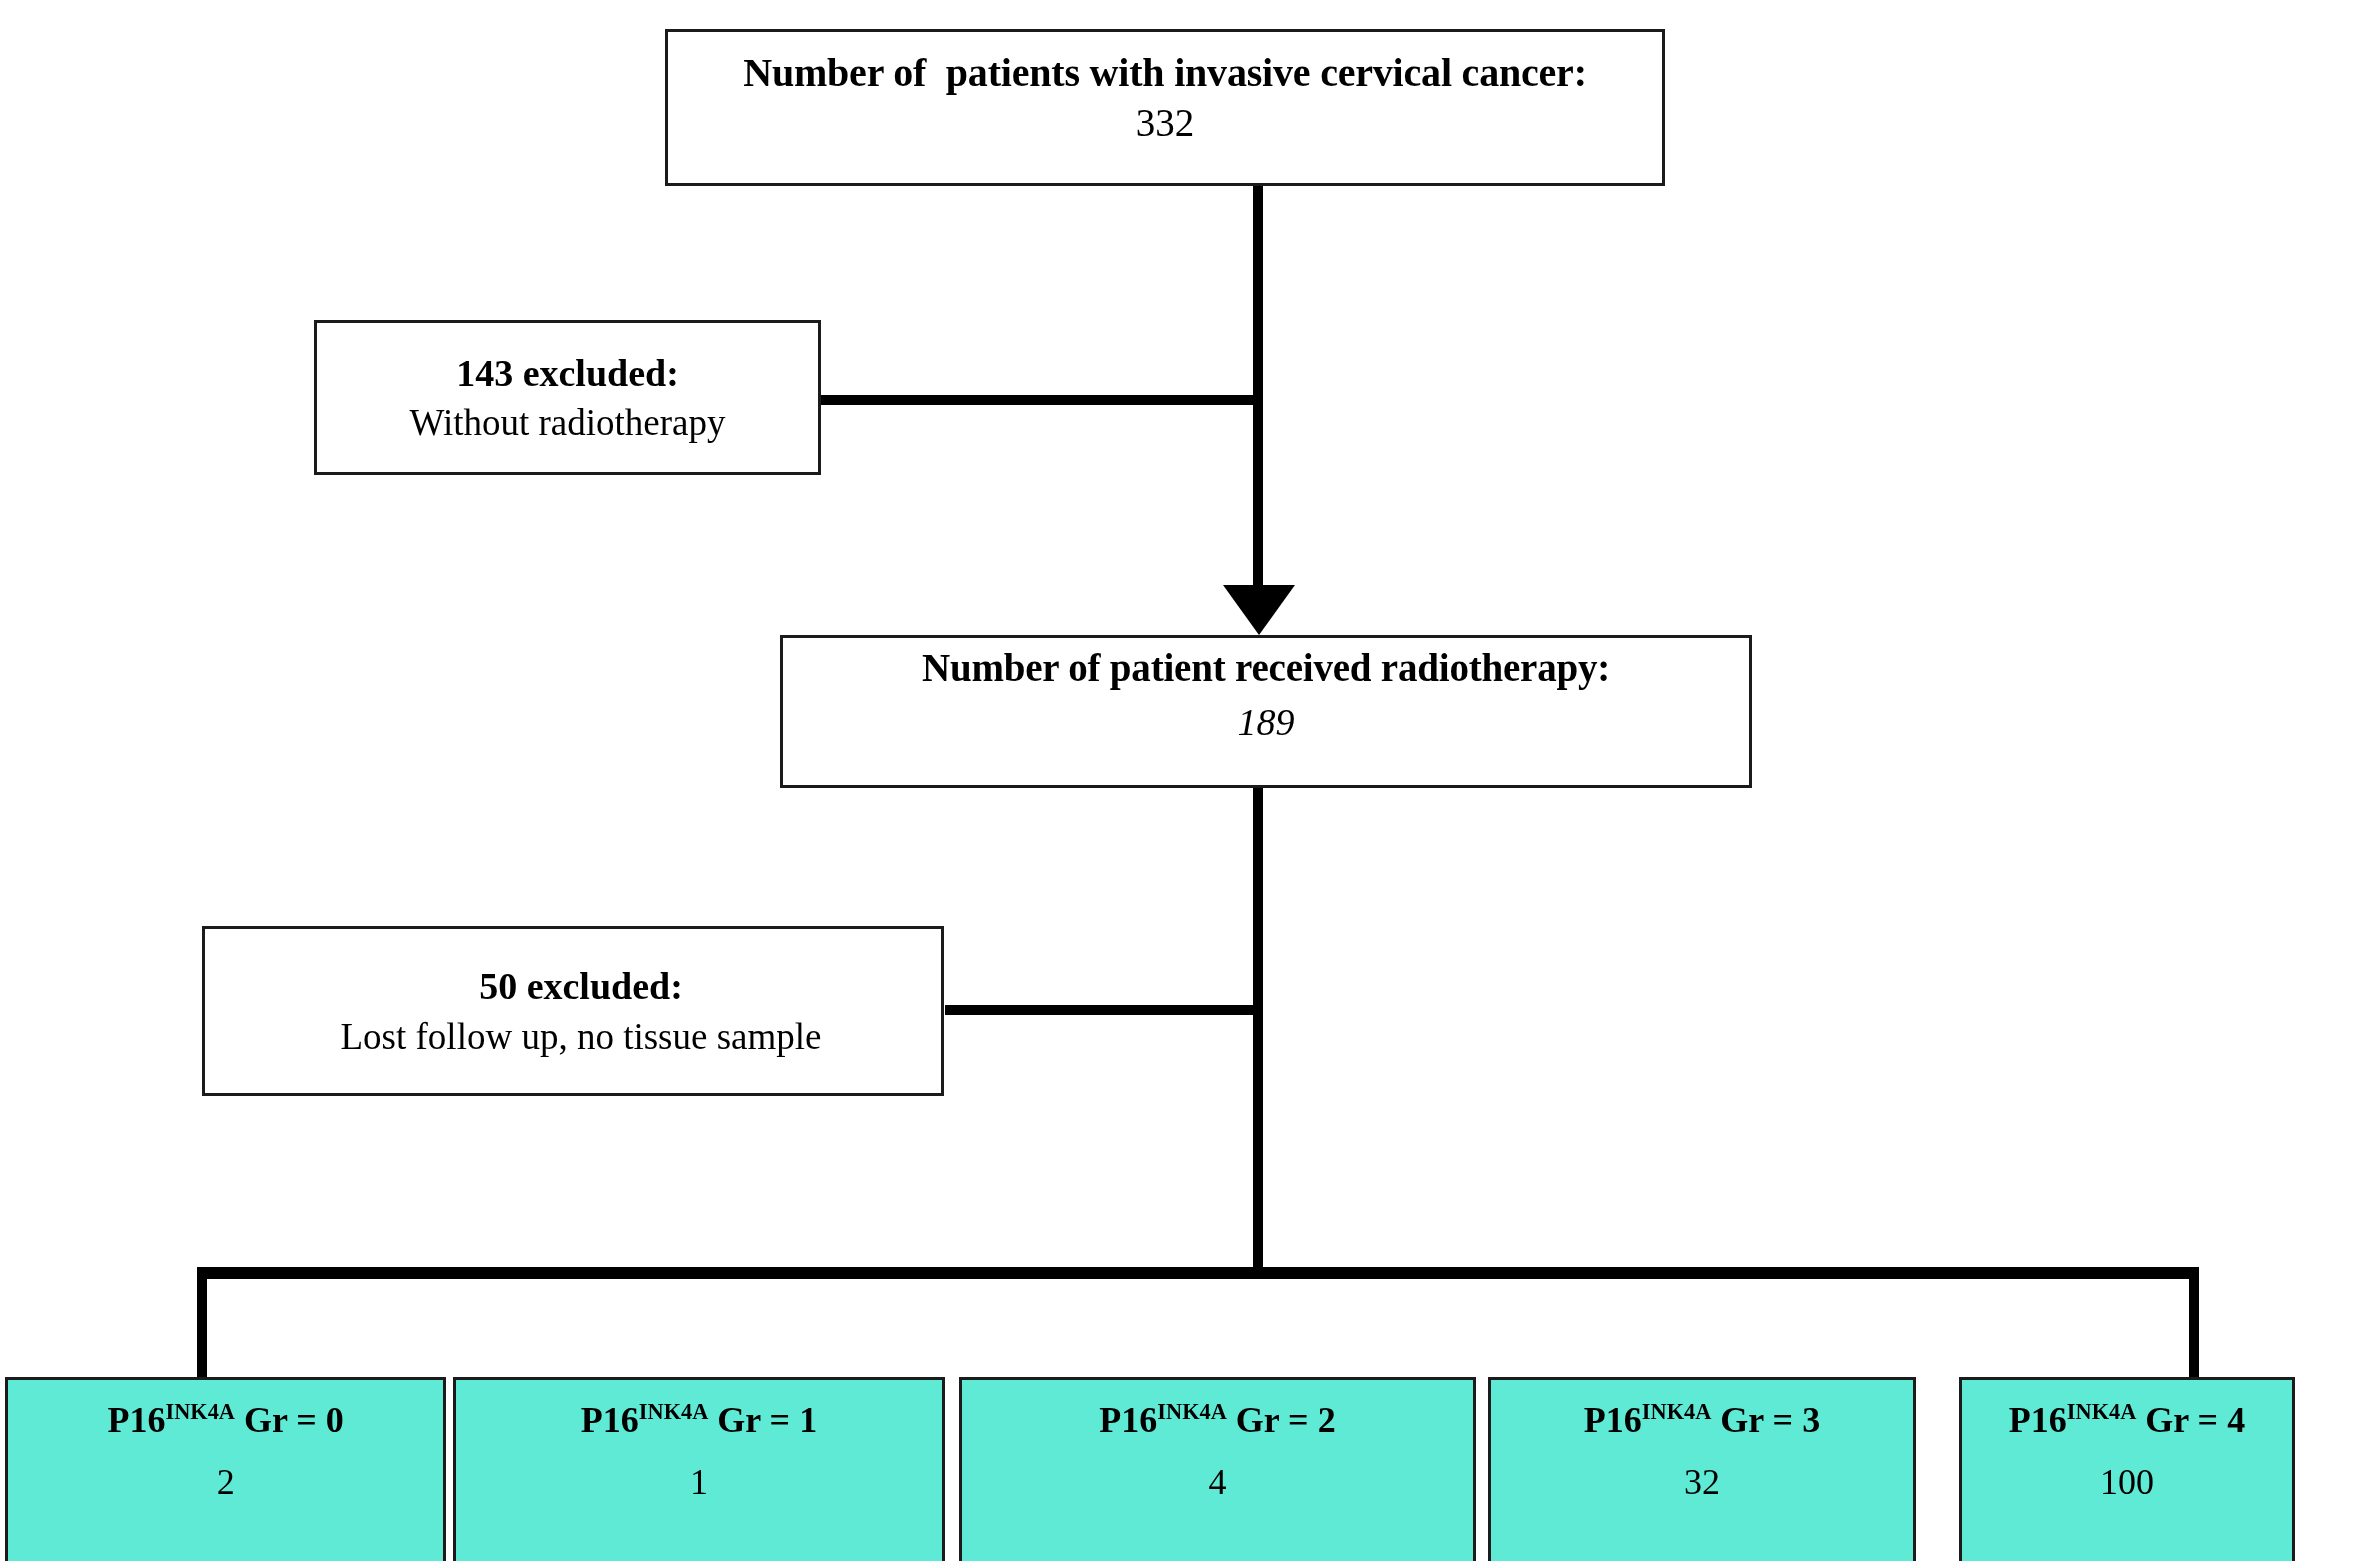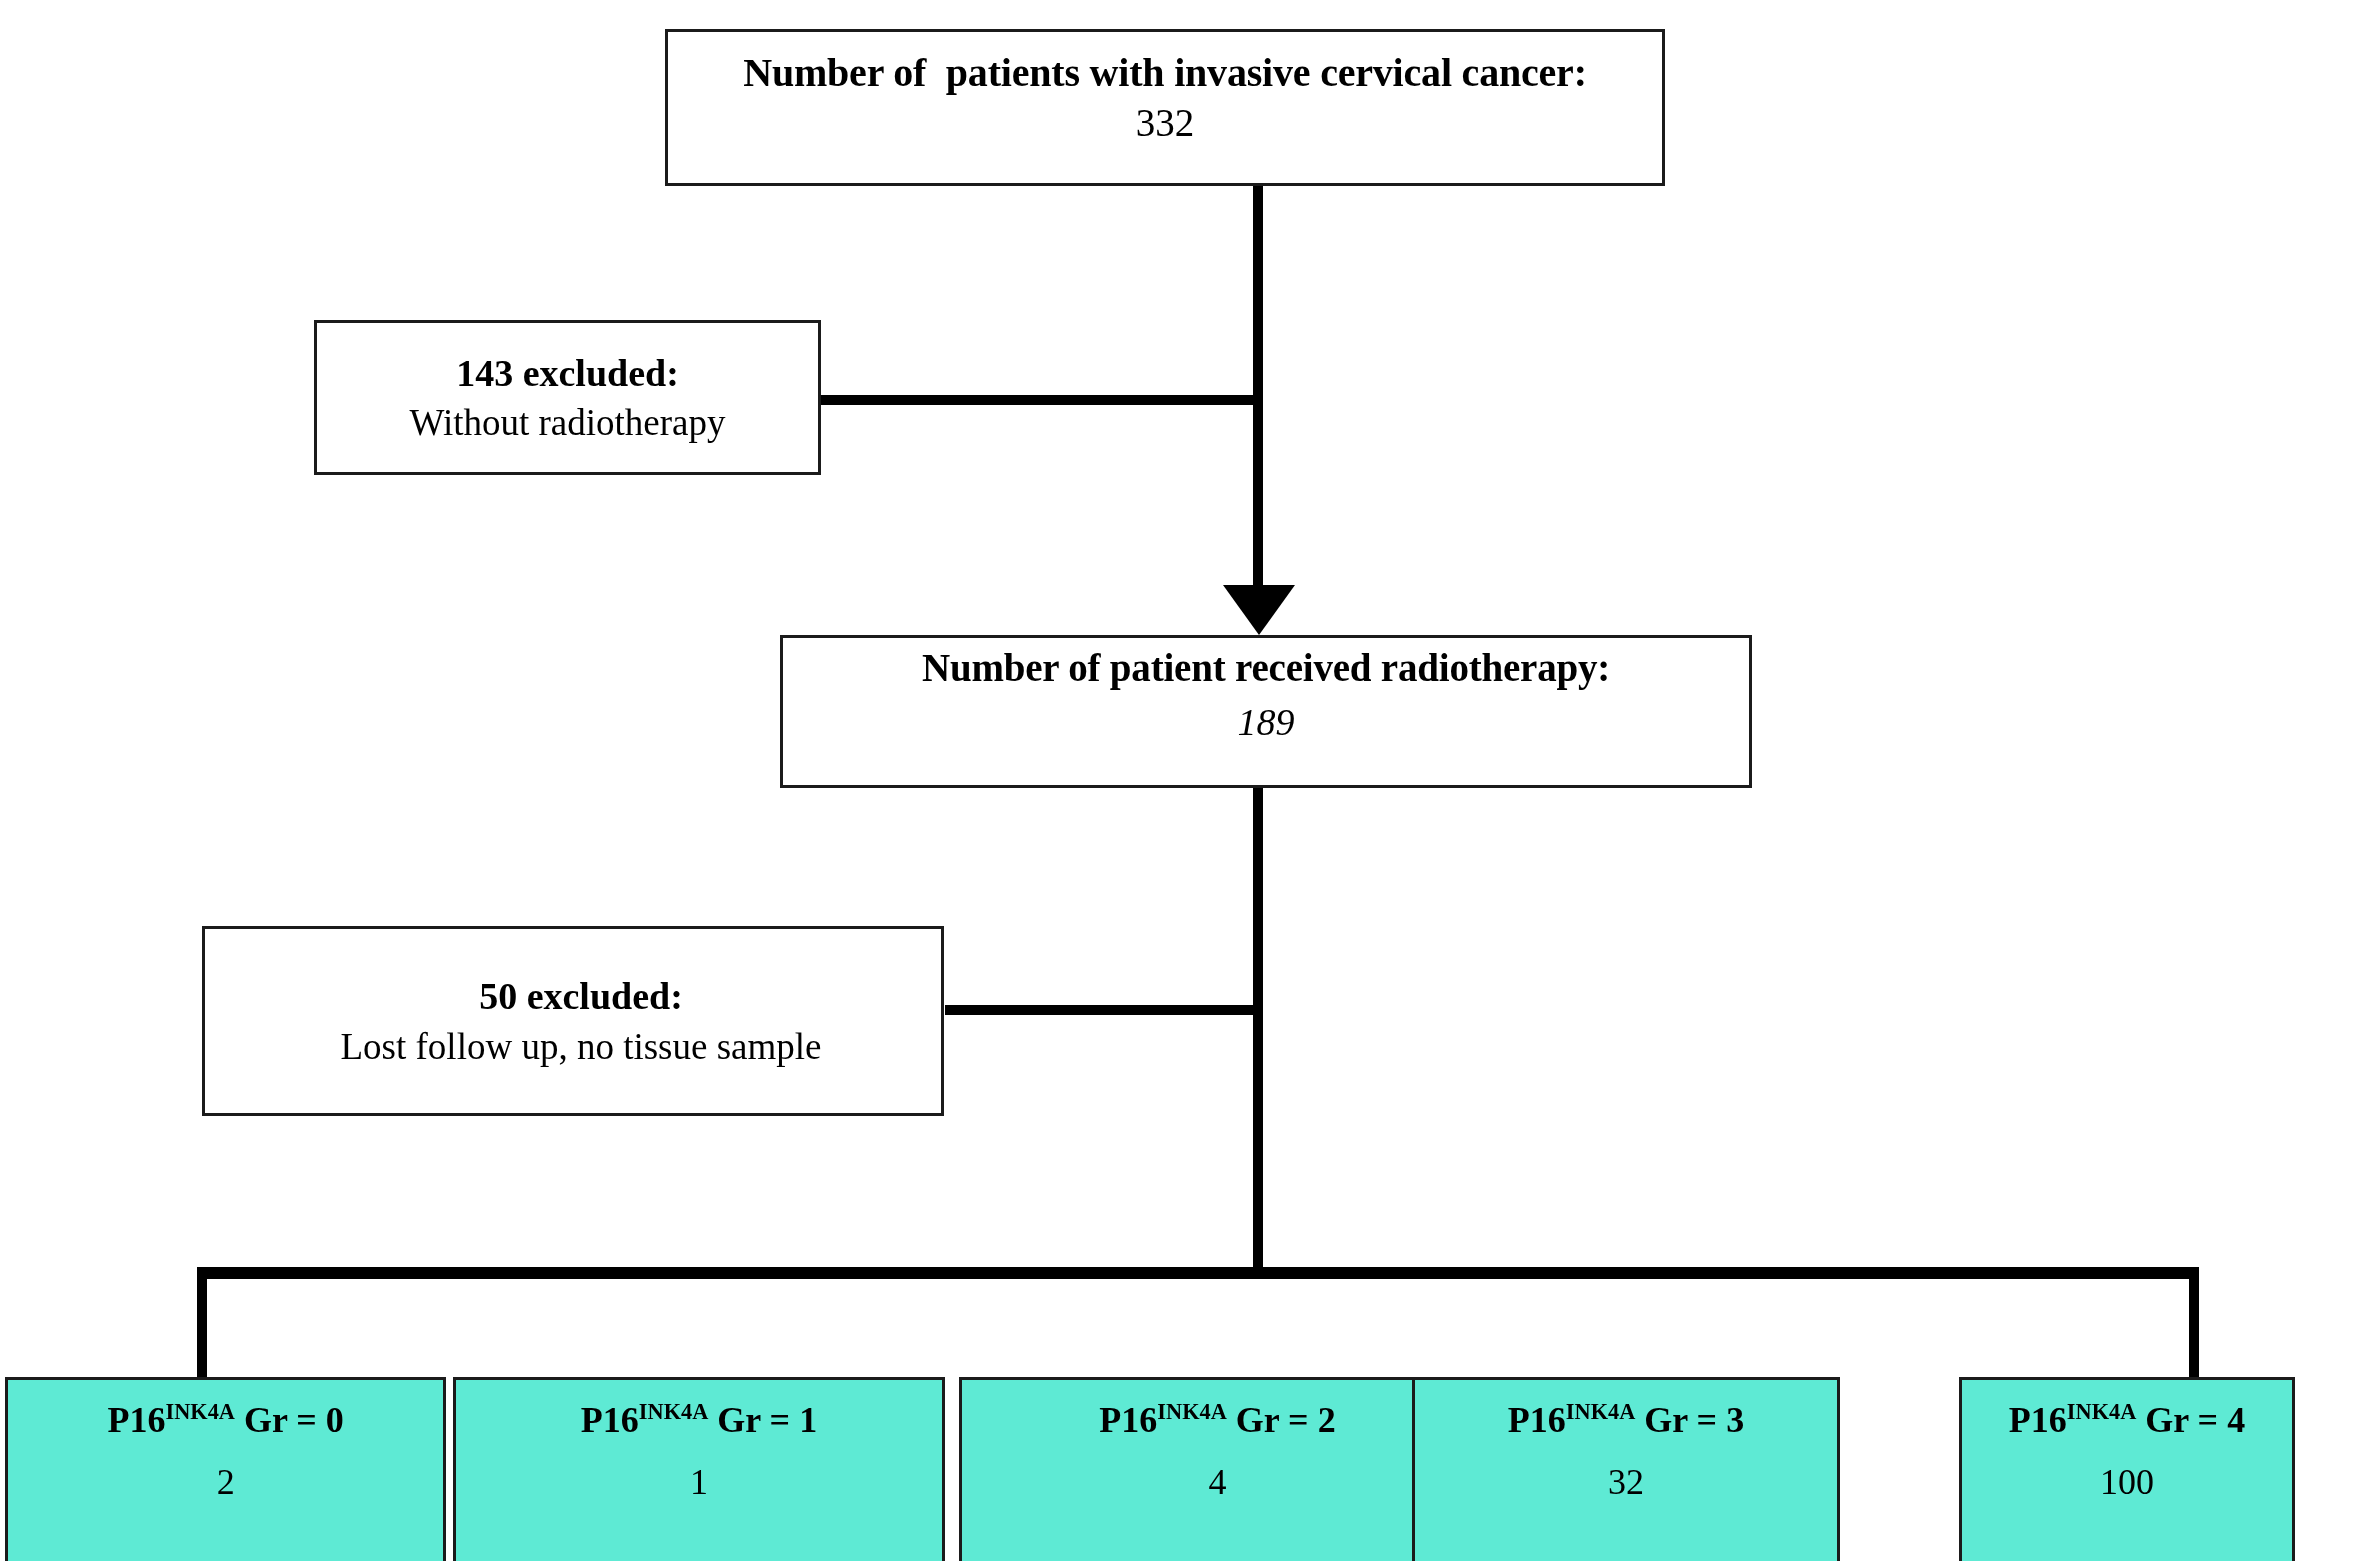--- a/index.html
+++ b/index.html
@@ -75,21 +75,21 @@
     padding-bottom: 33px;
   }
   #box-mid .ttl { font-size: 39px; letter-spacing: -0.2px; }
   #box-mid .val { font-size: 38px; margin-top: 9px; font-style: italic; }
 
   
   #box-excl2 {
     left: 202px;
     top: 926px;
     width: 742px;
-    height: 190px;
+    height: 170px;
     font-size: 36px;
     padding-left: 16px;
   }
   #box-excl2 .ttl { font-size: 38px; }
   #box-excl2 .sub { font-size: 37px; margin-top: 6.5px; }
 
   
   .leaf {
     position: absolute;
     top: 1377px;
@@ -120,21 +120,21 @@
   }
   .leaf .cnt {
     font-weight: normal;
     font-size: 36px;
     margin-top: 23px;
   }
 
   #leaf-0 { left: 5.2px;    width: 441px; }
   #leaf-1 { left: 453px;  width: 492px; }
   #leaf-2 { left: 959px; width: 517px; }
-  #leaf-3 { left: 1412px; width: 428px; }
+  #leaf-3 { left: 1488px; width: 428px; }
   #leaf-4 { left: 1959px; width: 336px; }
 
   
   .line {
     position: absolute;
     background: #000000;
     z-index: 1;
   }
   .vline { width: 10.4px; }
   .hline { height: 9.7px; }

